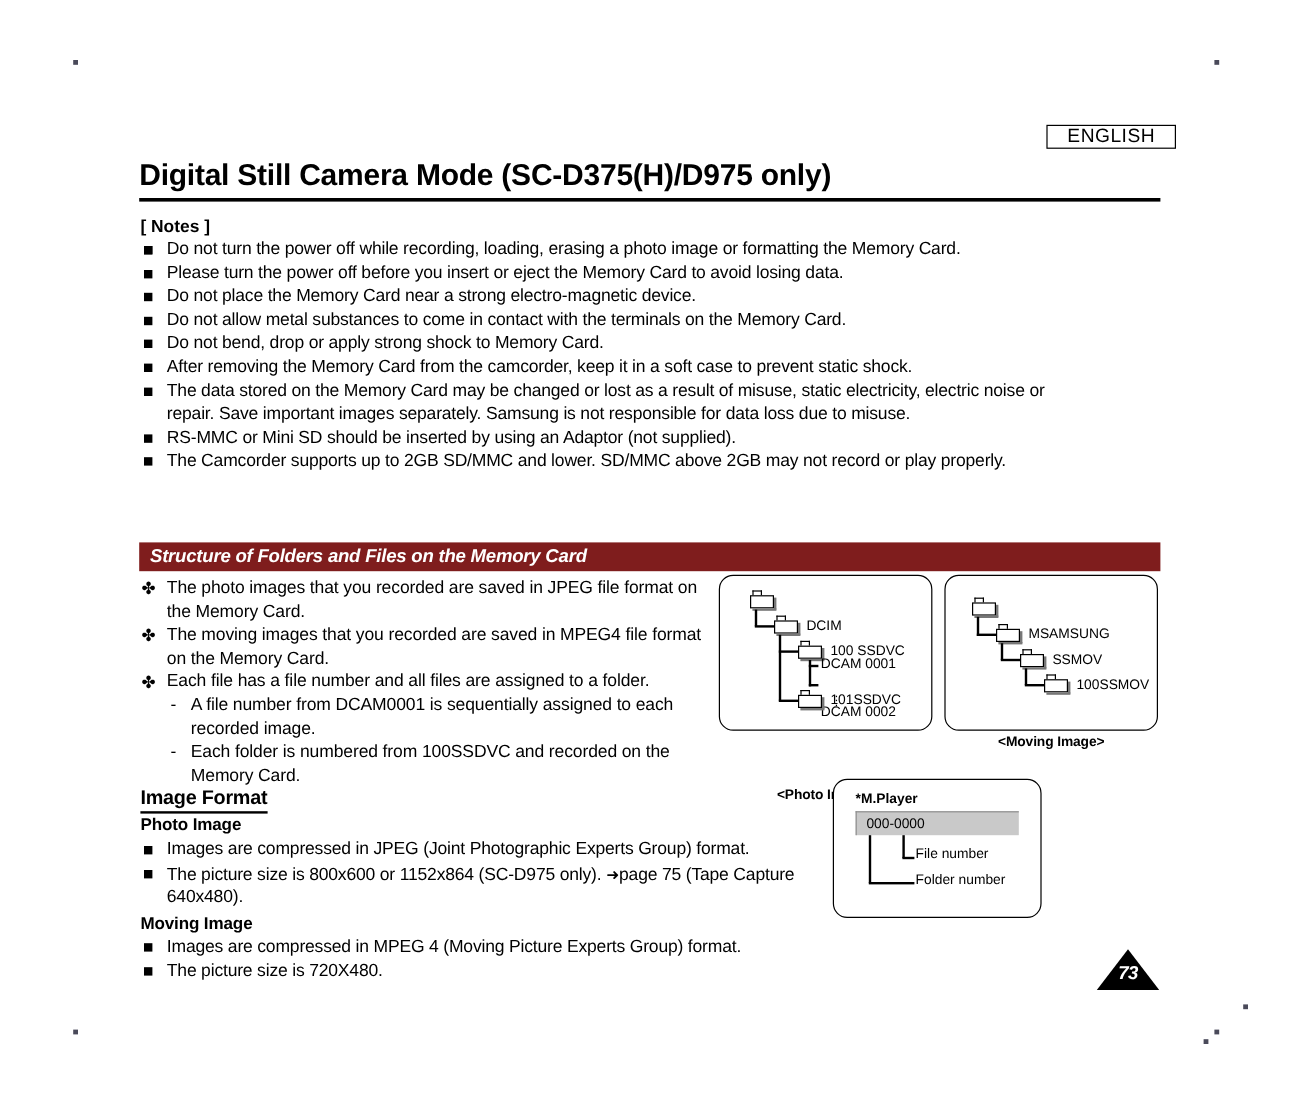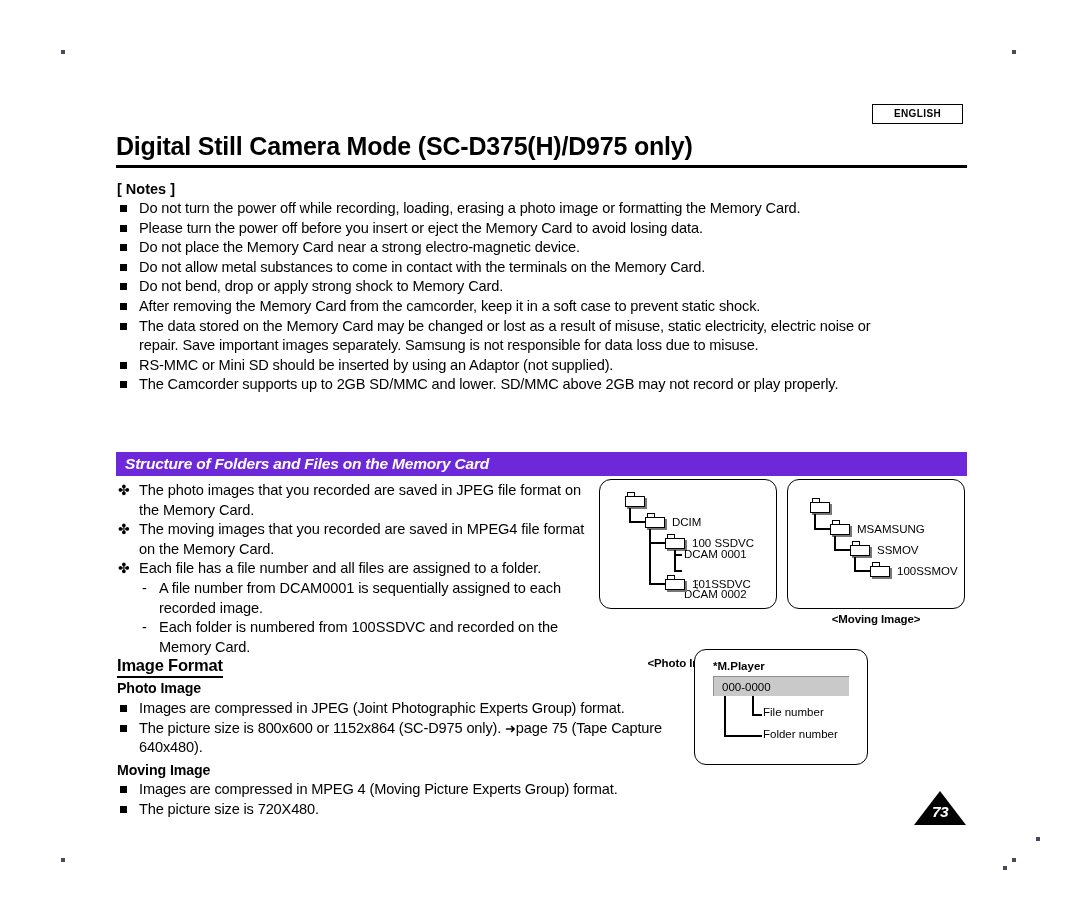--- a/index.html
+++ b/index.html
@@ -31,26 +31,26 @@
   .regmark.bl { left: 61px;  top: 858px; }
   .regmark.br { left: 1012px; top: 858px; }
   .regmark.br2 { left: 1036px; top: 837px; }
   .regmark.bl2 { left: 1003px; top: 866px; }
 
   
   .english-badge {
     position: absolute;
     left: 872px;
     top: 104px;
-    width: 91px;
+    width: 108px;
     height: 20px;
     border: 1.5px solid #000;
     box-sizing: border-box;
-    font-size: 10px;
-    font-weight: bold;
+    font-size: 16px;
+    font-weight: normal;
     letter-spacing: 0.4px;
     display: flex;
     align-items: center;
     justify-content: center;
     line-height: 1;
   }
   .page-title {
     position: absolute;
     left: 116px;
     top: 132px;
@@ -101,21 +101,21 @@
     display: block;
   }
 
   
   .band {
     position: absolute;
     left: 116px;
     top: 452px;
     width: 851px;
     height: 24px;
-    background: #6d28d9;
+    background: #7f1d1d;
     color: #fff;
     display: flex;
     align-items: center;
   }
   .band span {
     font-size: 15.5px;
     font-style: italic;
     font-weight: bold;
     padding-left: 9px;
     letter-spacing: -0.2px;

